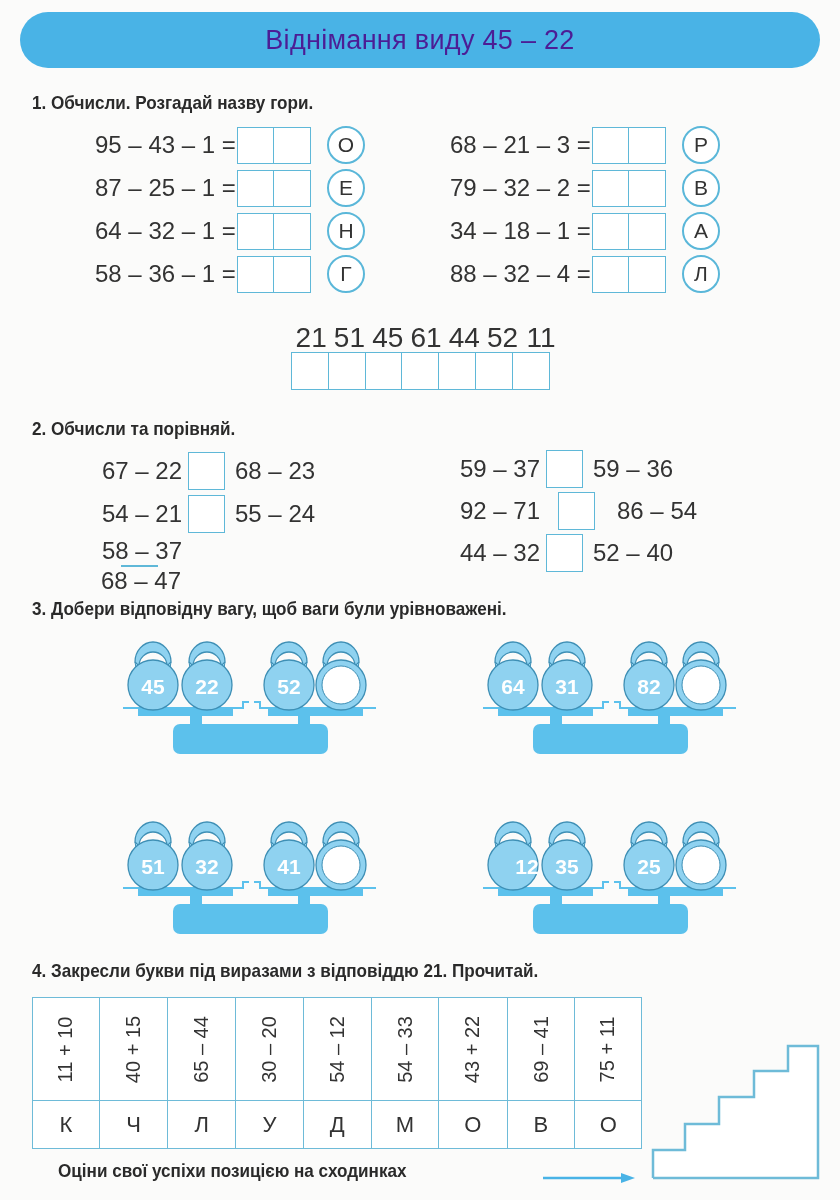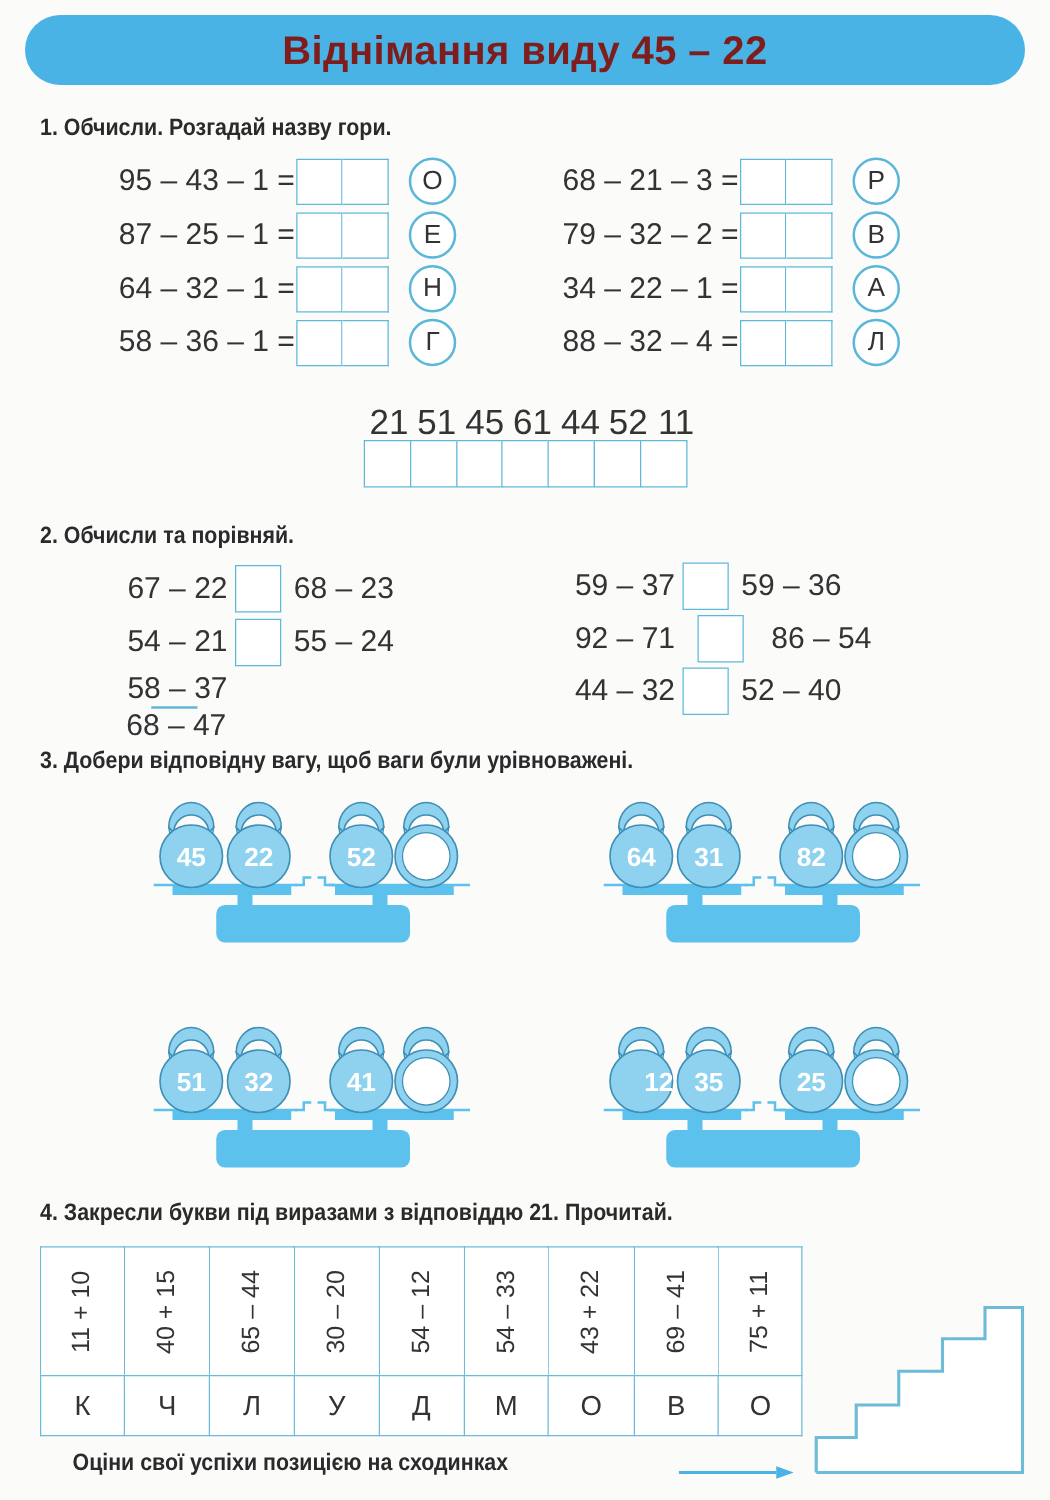--- a/index.html
+++ b/index.html
@@ -4,21 +4,21 @@
 <style>
   * { box-sizing: border-box; margin: 0; padding: 0; }
   html, body { width: 840px; height: 1200px; background: #fbfbfa; overflow: hidden; }
   body { position: relative; font-family: "Liberation Sans", sans-serif; color: #2a2a2a; }
 
   .banner {
     position: absolute; left: 20px; top: 12px; width: 800px; height: 56px;
     background: #49b3e6; border-radius: 28px;
     display: flex; align-items: center; justify-content: center;
   }
-  .banner span { color: #7f1d1d; font-size: 32px; font-weight: bold; letter-spacing: 0.3px; }
+  .banner span { color: #4c1d95; font-size: 27px; font-weight: normal; letter-spacing: 0.3px; }
 
   .task-title {
     position: absolute; font-weight: bold; font-size: 19px; color: #2a2a2a;
     transform: scaleX(0.9); transform-origin: left center; white-space: nowrap;
   }
 
   
   .eq-row { position: absolute; display: flex; align-items: center; height: 38px; }
   .eq-text { font-size: 24px; color: #333; white-space: nowrap; width: 142px; text-align: right; padding-right: 4px; }
   .digit-box { width: 37px; height: 37px; border: 1.5px solid #5fb8d8; background: #fff; }
@@ -105,21 +105,21 @@
       <div class="digit-box"></div>
       <div class="letter-circle">Р</div>
     </div>
     <div class="eq-row" style="left: 450px; top: 169px;">
       <span class="eq-text">79 – 32 – 2 =</span>
       <div class="digit-box"></div>
       <div class="digit-box"></div>
       <div class="letter-circle">В</div>
     </div>
     <div class="eq-row" style="left: 450px; top: 212px;">
-      <span class="eq-text">34 – 22 – 1 =</span>
+      <span class="eq-text">34 – 18 – 1 =</span>
       <div class="digit-box"></div>
       <div class="digit-box"></div>
       <div class="letter-circle">А</div>
     </div>
     <div class="eq-row" style="left: 450px; top: 255px;">
       <span class="eq-text">88 – 32 – 4 =</span>
       <div class="digit-box"></div>
       <div class="digit-box"></div>
       <div class="letter-circle">Л</div>
     </div>

